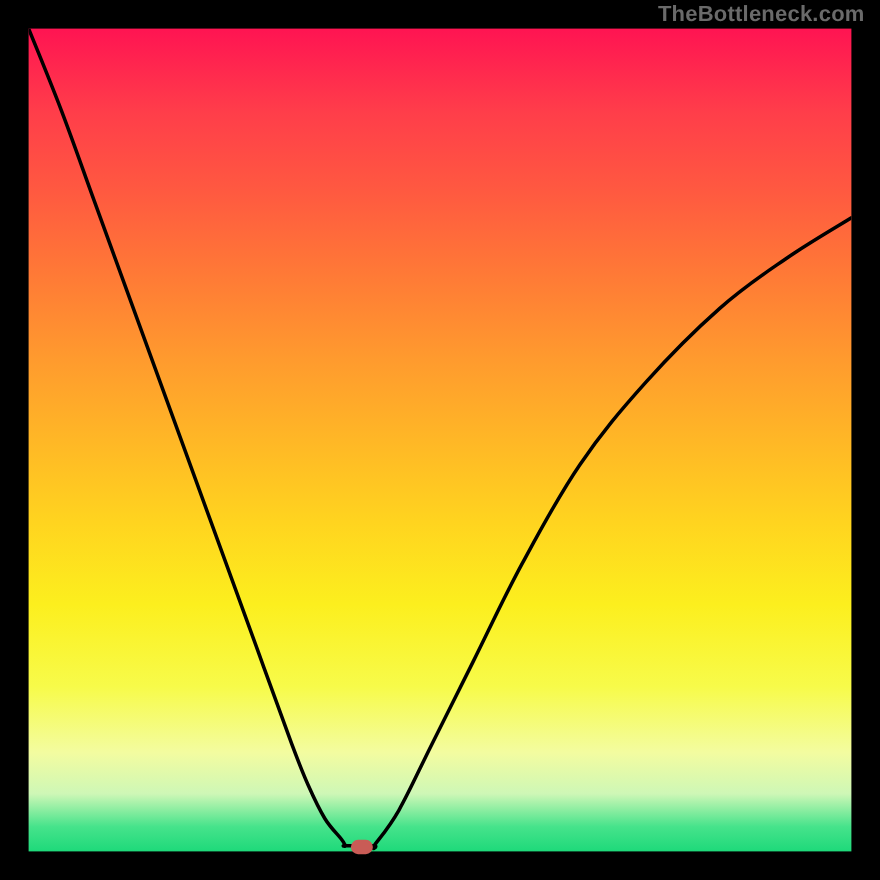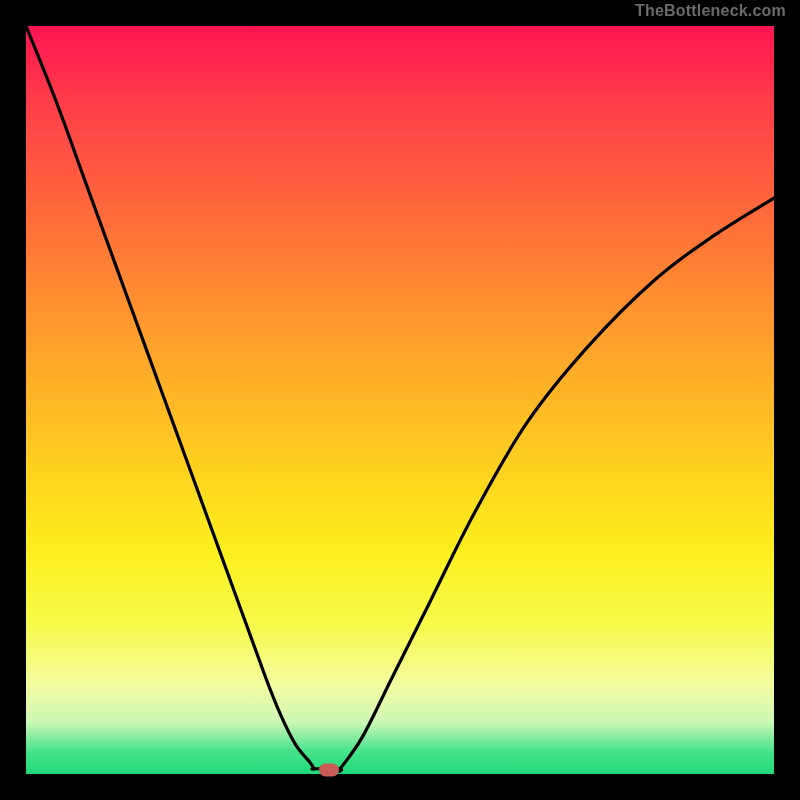--- a/index.html
+++ b/index.html
@@ -40,21 +40,21 @@
       #cef7b6 93%,
       #46e38b 97%,
       #1ed97a 100%
     );
   }
   .watermark {
     position: absolute;
     top: 2px;
     right: 14px;
     color: #6a6a6a;
-    font-size: 16px;
+    font-size: 20px;
     font-weight: 600;
     letter-spacing: 0.2px;
     user-select: none;
   }
   svg.curve {
     position: absolute;
     left: 0;
     top: 0;
     width: 748px;
     height: 748px;

